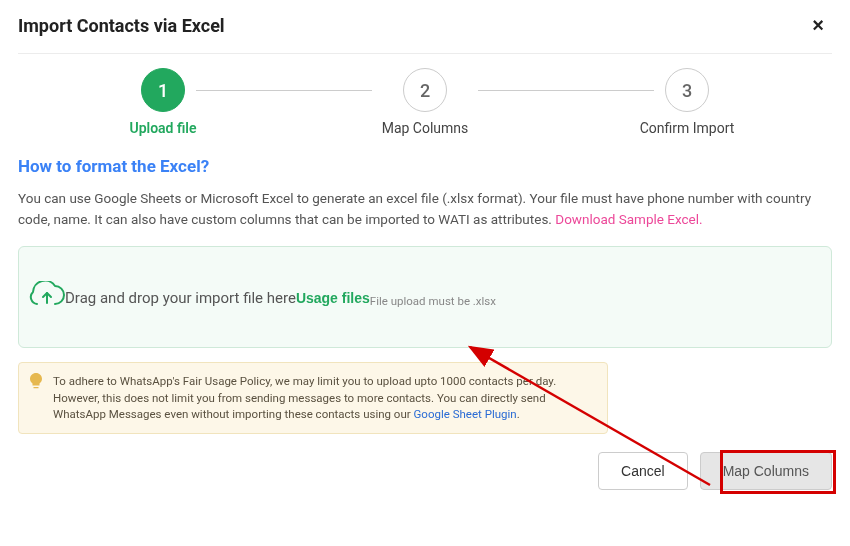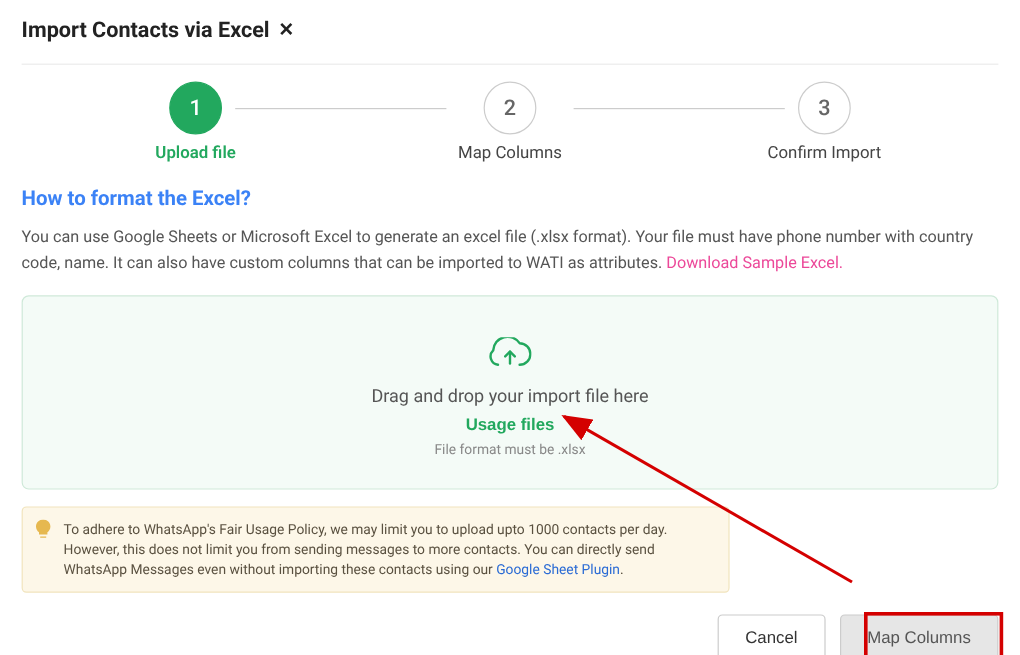--- a/index.html
+++ b/index.html
@@ -6,21 +6,21 @@
   body {
     font-family: -apple-system, BlinkMacSystemFont, "Segoe UI", Roboto, Helvetica, Arial, sans-serif;
     width: 850px;
     height: 546px;
     background: #fff;
     color: #333;
   }
   .container { padding: 10px 18px 18px 18px; position: relative; }
   .header {
     display: flex;
-    justify-content: flex-start;
+    justify-content: space-between;
     align-items: center;
     padding-bottom: 12px;
     border-bottom: 1px solid #ececec;
   }
   .title { font-size: 18px; font-weight: 700; color: #222; }
   .close {
     font-size: 20px;
     font-weight: 600;
     cursor: pointer;
     background: none;
@@ -82,21 +82,21 @@
     line-height: 1.55;
     margin-bottom: 16px;
   }
   .link-green { color: #ec4899; text-decoration: none; }
   .dropzone {
     border: 1px solid #cfe9d9;
     background: #f4fbf7;
     border-radius: 6px;
     padding: 34px 10px 26px 10px;
     display: flex;
-    flex-direction: column;
+    flex-direction: row;
     align-items: center;
     margin-bottom: 14px;
   }
   .upload-icon {
     color: #22a85e;
     margin-bottom: 8px;
   }
   .dz-main { font-size: 15px; color: #555; margin-bottom: 6px; }
   .dz-browse {
     font-size: 14px; font-weight: 600; color: #22a85e;
@@ -188,21 +188,21 @@
   <div class="dropzone">
     <span class="upload-icon">
       <svg width="36" height="28" viewBox="0 0 36 28" fill="none" stroke="currentColor" stroke-width="2" stroke-linecap="round" stroke-linejoin="round">
         <path d="M26 23 A9 9 0 0 0 26 5 A12 12 0 0 0 4 11 A7 7 0 0 0 8 23"></path>
         <path d="M18 22 V12"></path>
         <path d="M14 16 L18 12 L22 16"></path>
       </svg>
     </span>
     <div class="dz-main">Drag and drop your import file here</div>
     <button class="dz-browse">Usage files</button>
-    <div class="dz-hint">File format must be .xlsx</div>
+    <div class="dz-hint">File upload must be .xlsx</div>
   </div>
 
   <div class="notice">
     <span class="notice-icon">
       <svg width="14" height="16" viewBox="0 0 14 16" fill="currentColor">
         <path d="M7 0 C3.7 0 1 2.6 1 5.8 C1 7.8 2 9.5 3.5 10.6 L3.5 12.5 L10.5 12.5 L10.5 10.6 C12 9.5 13 7.8 13 5.8 C13 2.6 10.3 0 7 0 Z M4.5 14 L9.5 14 L9.5 15.2 L4.5 15.2 Z"></path>
       </svg>
     </span>
     <span>To adhere to WhatsApp's Fair Usage Policy, we may limit you to upload upto 1000 contacts per day. However, this does not limit you from sending messages to more contacts. You can directly send WhatsApp Messages even without importing these contacts using our </span><a href="#" class="link-blue">Google Sheet Plugin</a><span>.</span>
   </div>

